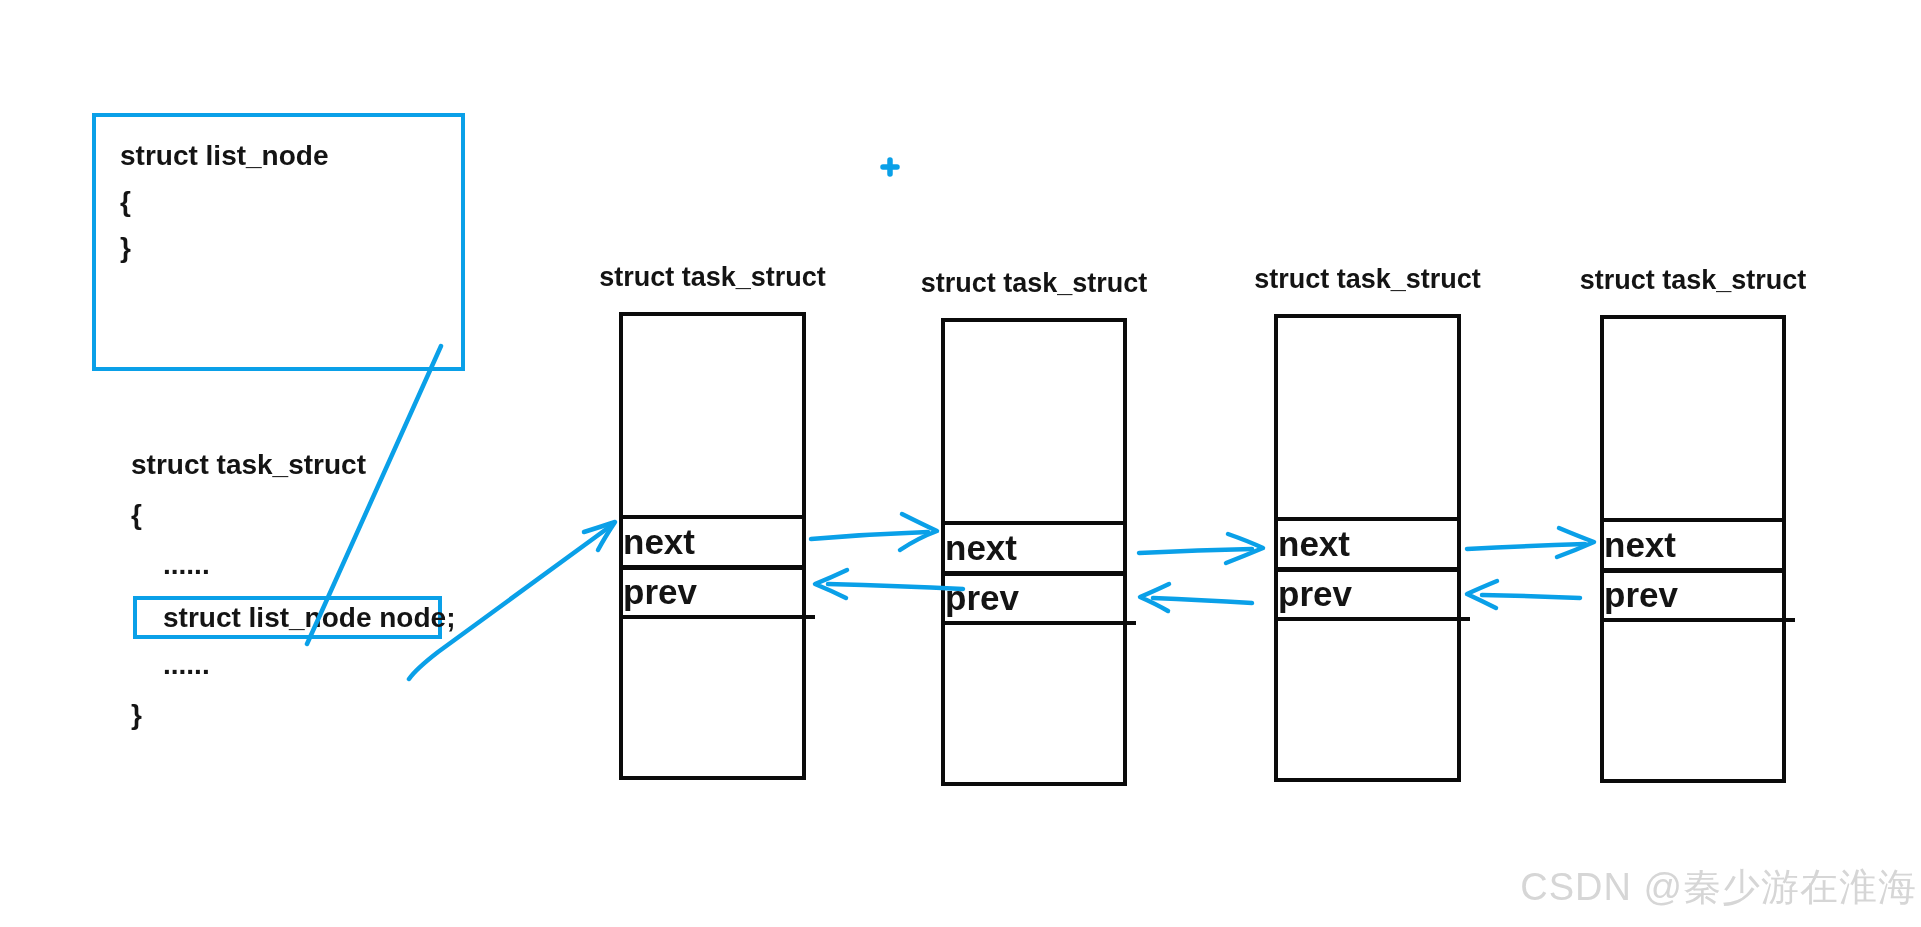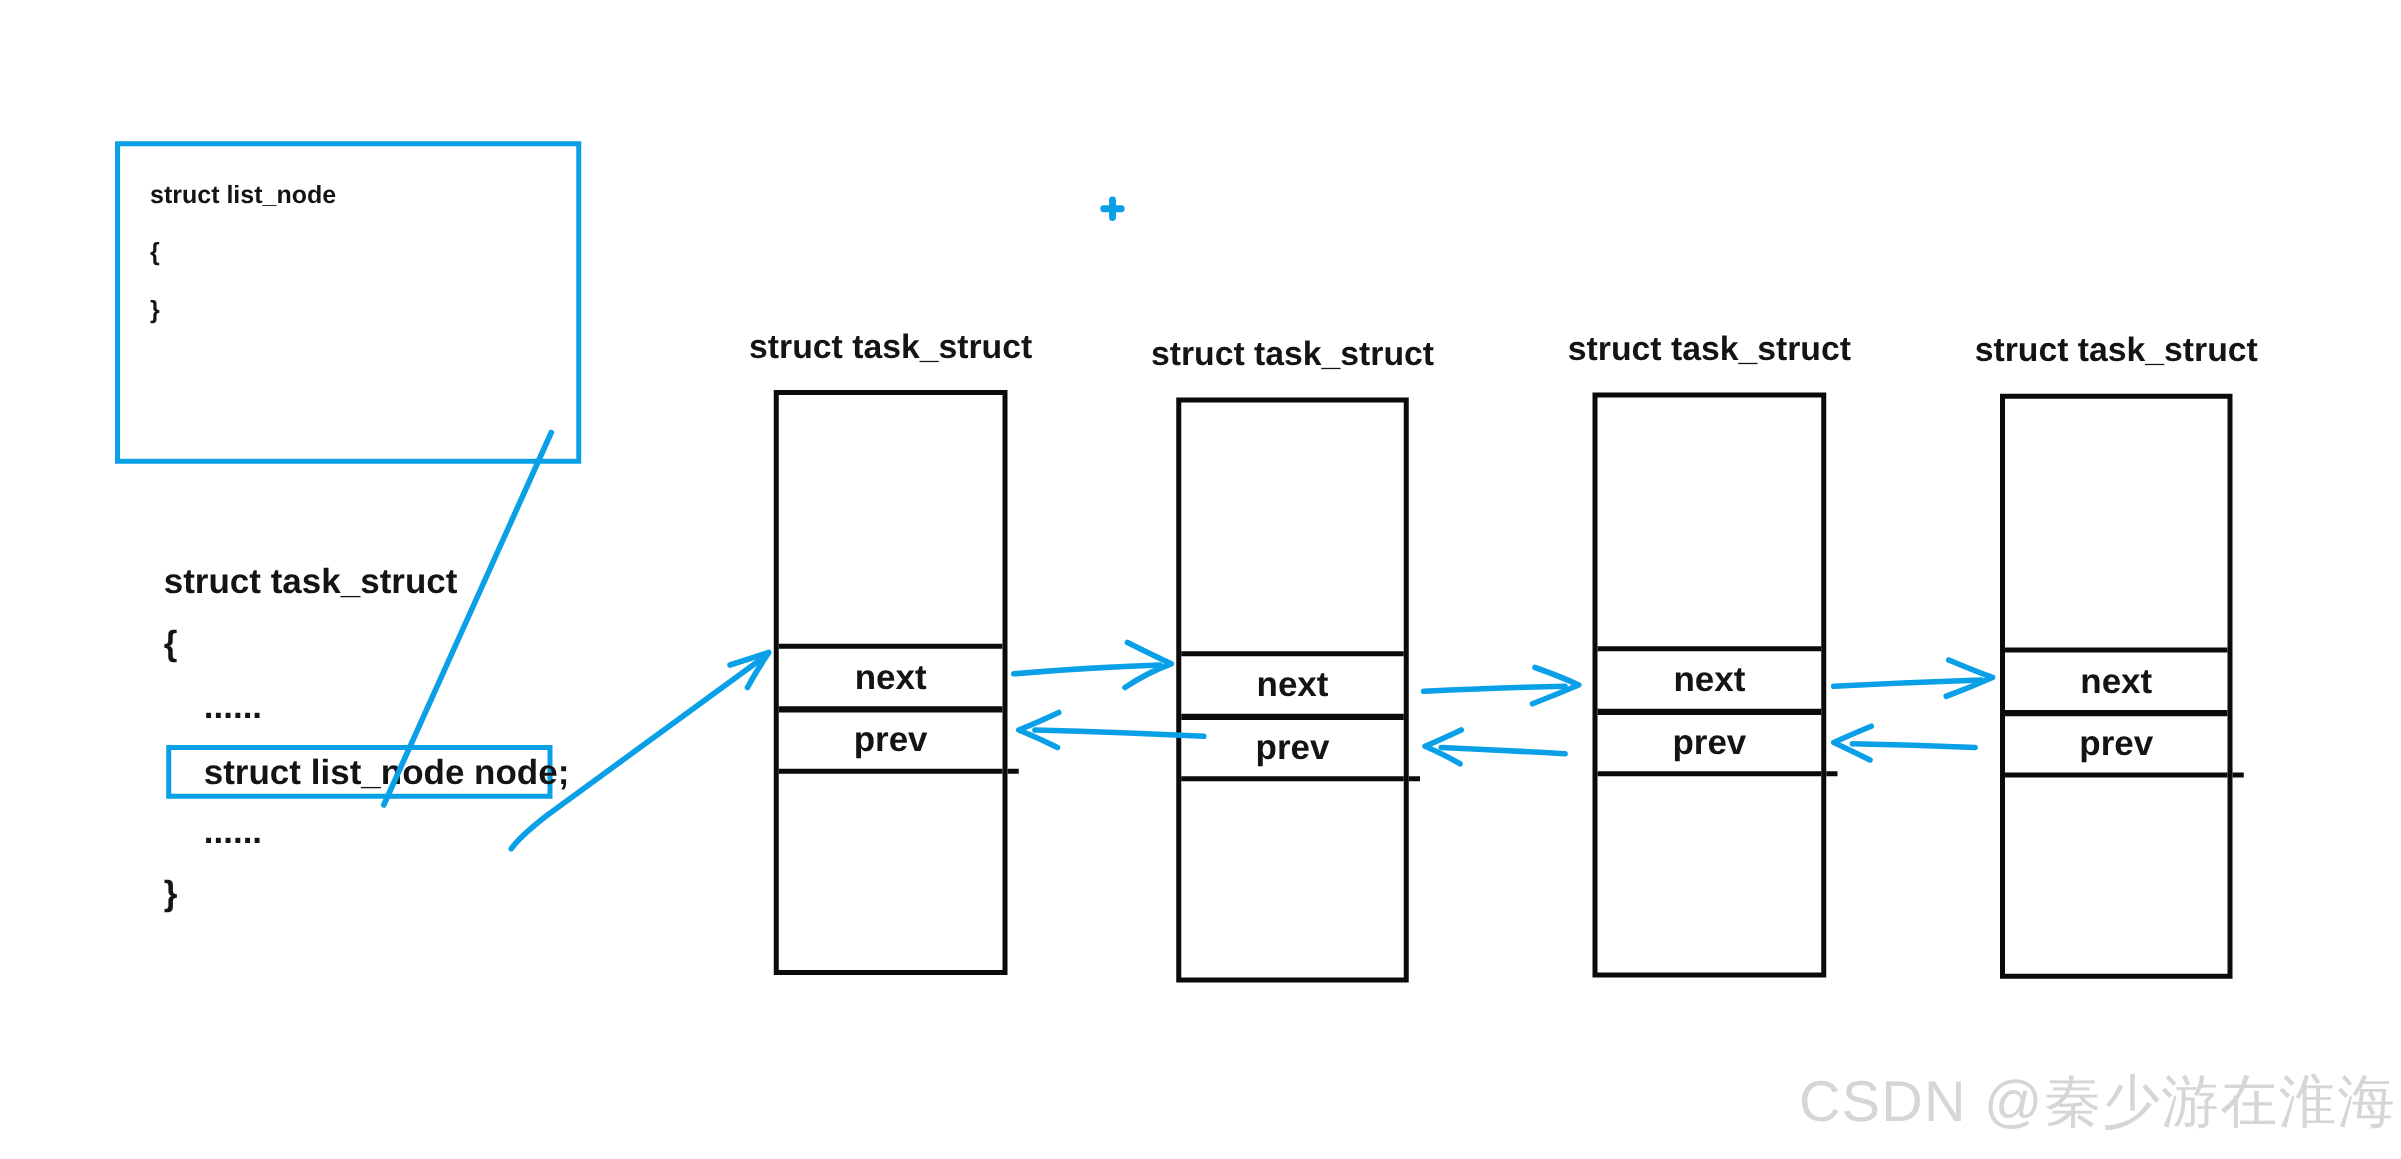--- a/index.html
+++ b/index.html
@@ -4,21 +4,21 @@
 <style>
   html,body{margin:0;padding:0;background:#fff;}
   .canvas{
     position:relative;width:1921px;height:927px;background:#ffffff;overflow:hidden;
     font-family:"Liberation Sans","DejaVu Sans",sans-serif;color:#141414;
   }
   
   .code-box{
     position:absolute;left:92px;top:113px;width:373px;height:258px;
     border:4px solid var(--accent);box-sizing:border-box;
-    padding:16px 0 0 24px;font-size:20px;font-weight:600;
+    padding:16px 0 0 24px;font-size:28px;font-weight:600;
   }
   .code-box .line{height:46px;line-height:46px;white-space:nowrap;}
   .indent1{padding-left:28px;}
   
   .task-code{
     position:absolute;left:131px;top:440px;width:360px;
     font-size:28px;font-weight:600;
   }
   .task-code .line{height:50px;line-height:50px;white-space:nowrap;}
   .task-code .indent2{padding-left:32px;}
@@ -32,34 +32,34 @@
   .node1{left:619px;top:312px;width:187px;height:468px;}
   .node2{left:941px;top:318px;width:186px;height:468px;}
   .node3{left:1274px;top:314px;width:187px;height:468px;}
   .node4{left:1600px;top:315px;width:186px;height:468px;}
   .node-label{
     position:absolute;top:-50px;left:50%;transform:translateX(-50%);
     white-space:nowrap;font-size:27px;font-weight:600;line-height:30px;
   }
   .node-box{position:absolute;left:0;top:0;right:0;bottom:0;border:4px solid var(--line);}
   .cell{
-    position:absolute;left:0;right:0;text-align:center;
-    font-size:28px;font-weight:600;
+    position:absolute;left:0;right:0;
+    font-size:35px;font-weight:600;
   }
   .cell-next{top:199px;height:46px;line-height:46px;border-top:4px solid var(--line);border-bottom:5px solid var(--line);}
   .cell-prev{top:254px;height:45px;line-height:44px;border-bottom:4px solid var(--line);}
   .tick{position:absolute;right:-13px;top:299px;width:9px;height:4px;background:var(--line);}
   
   .ink{position:absolute;left:0;top:0;width:1921px;height:927px;pointer-events:none;}
   .ink-path{stroke:var(--accent);stroke-width:4.5;fill:none;stroke-linecap:round;stroke-linejoin:round;}
   .ink-thick{stroke-width:5.5;}
   
   .watermark{
     position:absolute;right:4px;bottom:14px;
-    font-size:46px;color:var(--watermark);letter-spacing:1px;white-space:nowrap;
+    font-size:38px;color:var(--watermark);letter-spacing:1px;white-space:nowrap;
     text-shadow:1px 1px 0 #ffffff;
   }
 </style>
 </head>
 <body>
 
 <div class="canvas">
 
   <div class="code-box">
     <div class="line">struct list_node</div>

